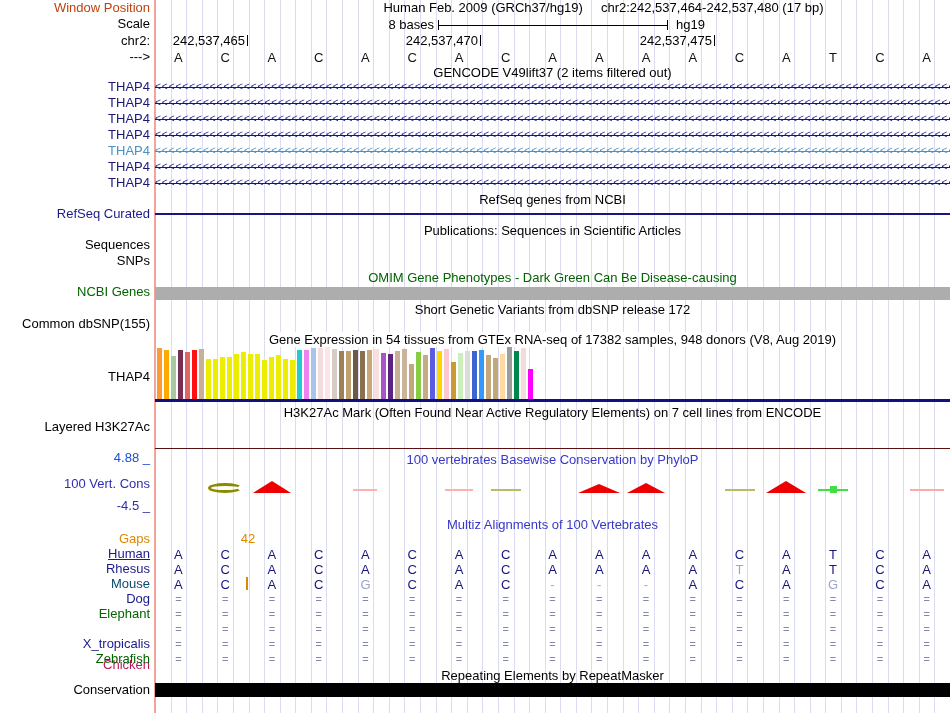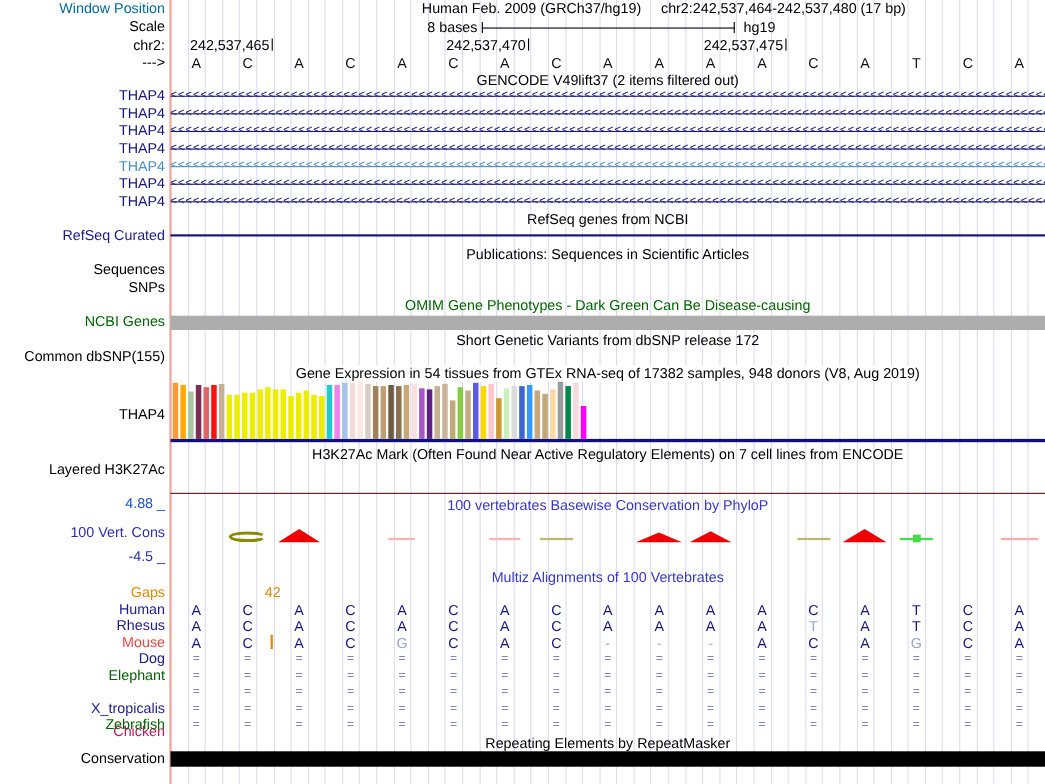--- a/index.html
+++ b/index.html
@@ -125,21 +125,21 @@
       <div class="seqcell" style="left: 622.529px; top: 50px; color: rgb(17, 17, 17);">A</div>
       <div class="seqcell" style="left: 669.294px; top: 50px; color: rgb(17, 17, 17);">A</div>
       <div class="seqcell" style="left: 716.059px; top: 50px; color: rgb(17, 17, 17);">C</div>
       <div class="seqcell" style="left: 762.824px; top: 50px; color: rgb(17, 17, 17);">A</div>
       <div class="seqcell" style="left: 809.588px; top: 50px; color: rgb(17, 17, 17);">T</div>
       <div class="seqcell" style="left: 856.353px; top: 50px; color: rgb(17, 17, 17);">C</div>
       <div class="seqcell" style="left: 903.118px; top: 50px; color: rgb(17, 17, 17);">A</div>
     </div>
 
   <div id="leftlabels">
-      <div class="llabel" style="top: 0px; color: #0369a1;">Window Position</div>
+      <div class="llabel" style="top: 0px; color: #c2410c;">Window Position</div>
       <div class="llabel" style="top: 16px; color: rgb(0, 0, 0);">Scale</div>
       <div class="llabel" style="top: 33px; color: rgb(0, 0, 0);">chr2:</div>
       <div class="llabel" style="top: 49px; color: rgb(0, 0, 0);">---&gt;</div>
       <div class="llabel" style="top: 206px; color: rgb(26, 26, 140);">RefSeq Curated</div>
       <div class="llabel" style="top: 237px; color: rgb(0, 0, 0);">Sequences</div>
       <div class="llabel" style="top: 253px; color: rgb(0, 0, 0);">SNPs</div>
       <div class="llabel" style="top: 284px; color: rgb(0, 100, 0);">NCBI Genes</div>
       <div class="llabel" style="top: 316px; color: rgb(0, 0, 0);">Common dbSNP(155)</div>
       <div class="llabel" style="top: 419px; color: rgb(0, 0, 0);">Layered H3K27Ac</div>
       <div class="llabel" style="top: 682px; color: rgb(0, 0, 0);">Conservation</div>
@@ -255,21 +255,21 @@
       <div class="phyl-dash" style="left: 724.559px; top: 489px; width: 30px; height: 2px; background: rgb(187, 187, 102);"></div>
       <div class="tri" style="left: 766.324px; top: 481px; border-left: 20px solid transparent; border-right: 20px solid transparent; border-bottom: 12px solid rgb(238, 0, 0);"></div>
       <div class="phyl-dash" style="left: 818.088px; top: 489px; width: 30px; height: 2px; background: rgb(68, 221, 68);"></div>
       <div class="phyl-square" style="left: 829.588px; top: 486px; background: rgb(68, 221, 68);"></div>
       <div class="phyl-dash" style="left: 909.618px; top: 489px; width: 34px; height: 2px; background: rgb(255, 170, 170);"></div>
     </div>
 
   <div id="multiz">
       <div class="llabel" style="top: 531px; color: rgb(224, 136, 0);">Gaps</div>
       <div class="abs" style="left: 238px; top: 531px; width: 20px; text-align: center; color: rgb(224, 136, 0); height: 15px; line-height: 15px;">42</div>
-      <div class="llabel" style="top: 546px; color: rgb(26, 26, 140);">Human</div>
+      <div class="llabel" style="top: 546px; color: rgb(26, 26, 140); text-decoration: underline;">Human</div>
       <div class="mzcell" style="left: 154.882px; top: 546.5px;">A</div>
       <div class="mzcell" style="left: 201.647px; top: 546.5px;">C</div>
       <div class="mzcell" style="left: 248.412px; top: 546.5px;">A</div>
       <div class="mzcell" style="left: 295.176px; top: 546.5px;">C</div>
       <div class="mzcell" style="left: 341.941px; top: 546.5px;">A</div>
       <div class="mzcell" style="left: 388.706px; top: 546.5px;">C</div>
       <div class="mzcell" style="left: 435.471px; top: 546.5px;">A</div>
       <div class="mzcell" style="left: 482.235px; top: 546.5px;">C</div>
       <div class="mzcell" style="left: 529px; top: 546.5px;">A</div>
       <div class="mzcell" style="left: 575.765px; top: 546.5px;">A</div>
@@ -291,21 +291,21 @@
       <div class="mzcell" style="left: 482.235px; top: 561.5px;">C</div>
       <div class="mzcell" style="left: 529px; top: 561.5px;">A</div>
       <div class="mzcell" style="left: 575.765px; top: 561.5px;">A</div>
       <div class="mzcell" style="left: 622.529px; top: 561.5px;">A</div>
       <div class="mzcell" style="left: 669.294px; top: 561.5px;">A</div>
       <div class="mzcell light" style="left: 716.059px; top: 561.5px;">T</div>
       <div class="mzcell" style="left: 762.824px; top: 561.5px;">A</div>
       <div class="mzcell" style="left: 809.588px; top: 561.5px;">T</div>
       <div class="mzcell" style="left: 856.353px; top: 561.5px;">C</div>
       <div class="mzcell" style="left: 903.118px; top: 561.5px;">A</div>
-      <div class="llabel" style="top: 576px; color: #ef4444;">Mouse</div>
+      <div class="llabel" style="top: 576px; color: #0c4a6e;">Mouse</div>
       <div class="mzcell" style="left: 154.882px; top: 576.5px;">A</div>
       <div class="mzcell" style="left: 201.647px; top: 576.5px;">C</div>
       <div class="mzcell" style="left: 248.412px; top: 576.5px;">A</div>
       <div class="mzcell" style="left: 295.176px; top: 576.5px;">C</div>
       <div class="mzcell light" style="left: 341.941px; top: 576.5px;">G</div>
       <div class="mzcell" style="left: 388.706px; top: 576.5px;">C</div>
       <div class="mzcell" style="left: 435.471px; top: 576.5px;">A</div>
       <div class="mzcell" style="left: 482.235px; top: 576.5px;">C</div>
       <div class="mzcell dash" style="left: 529px; top: 576.5px;">-</div>
       <div class="mzcell dash" style="left: 575.765px; top: 576.5px;">-</div>

